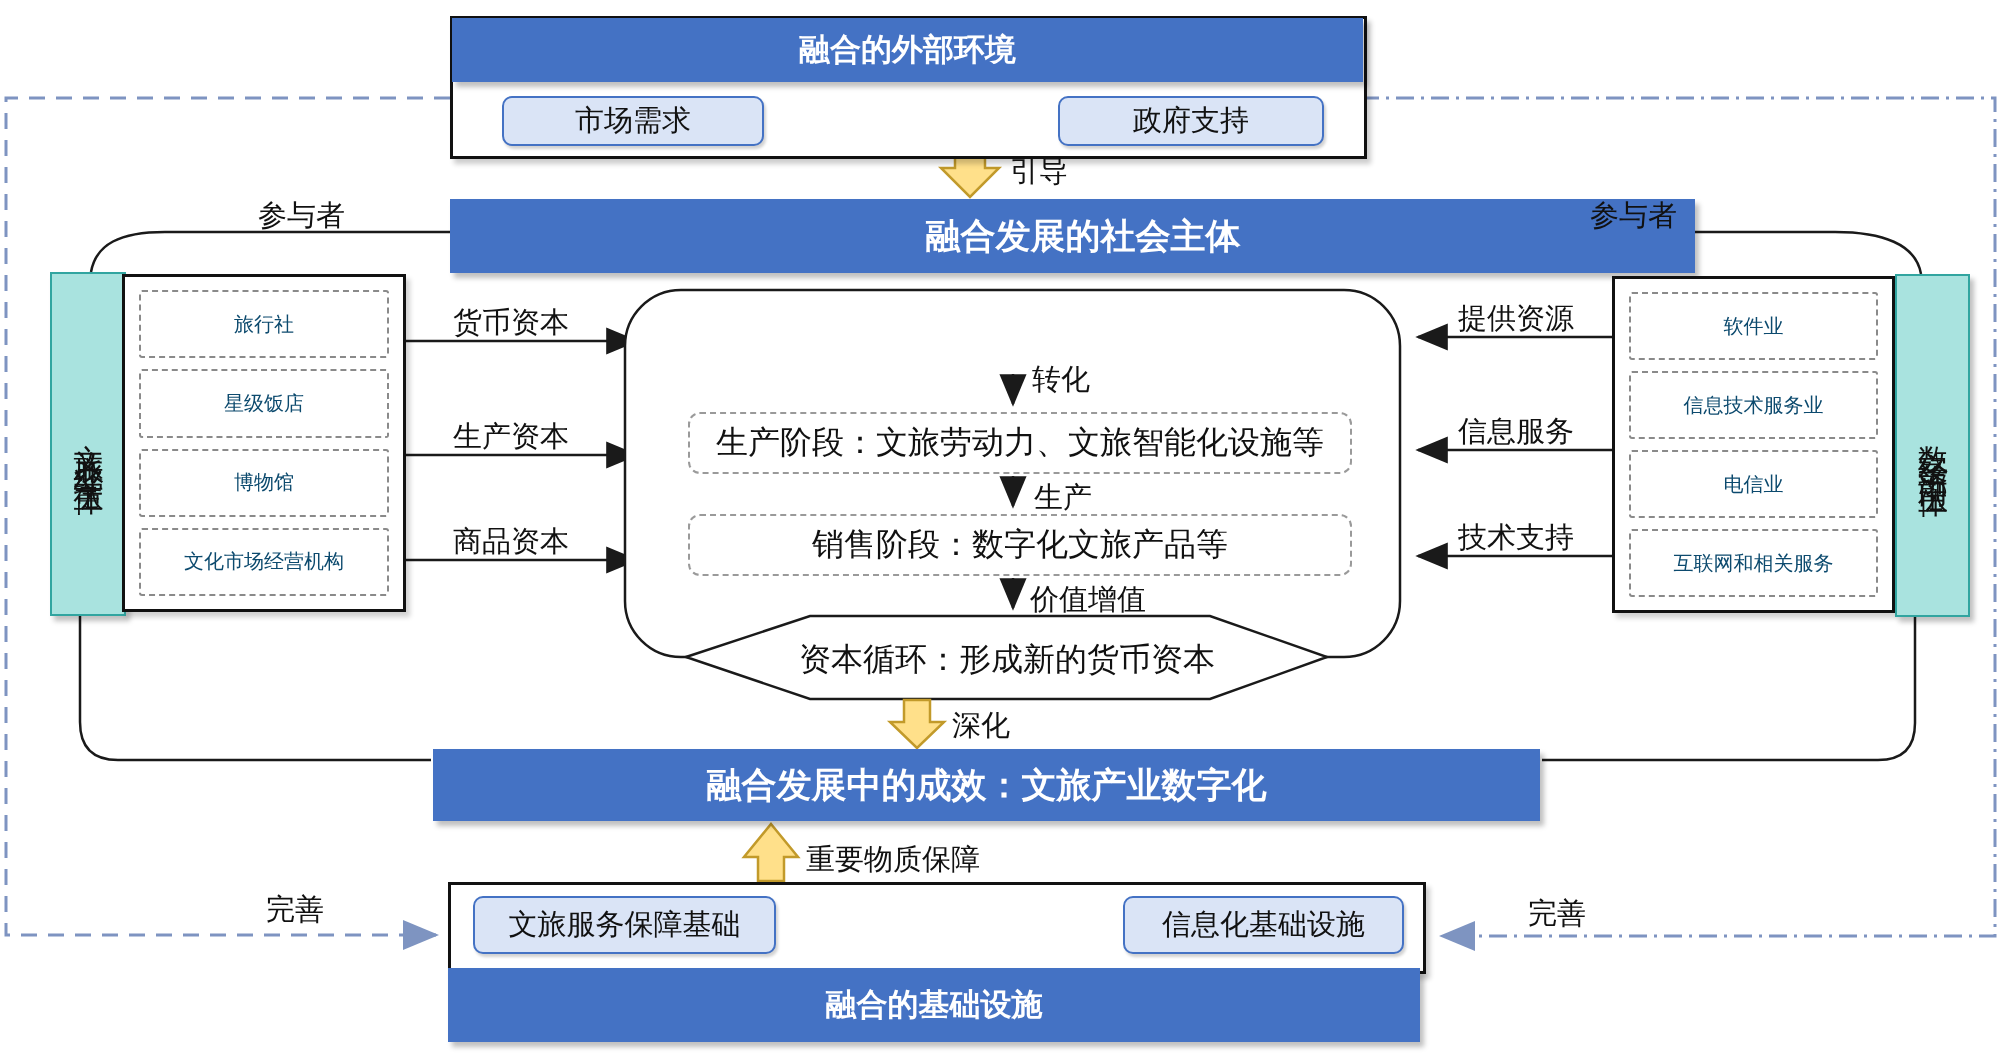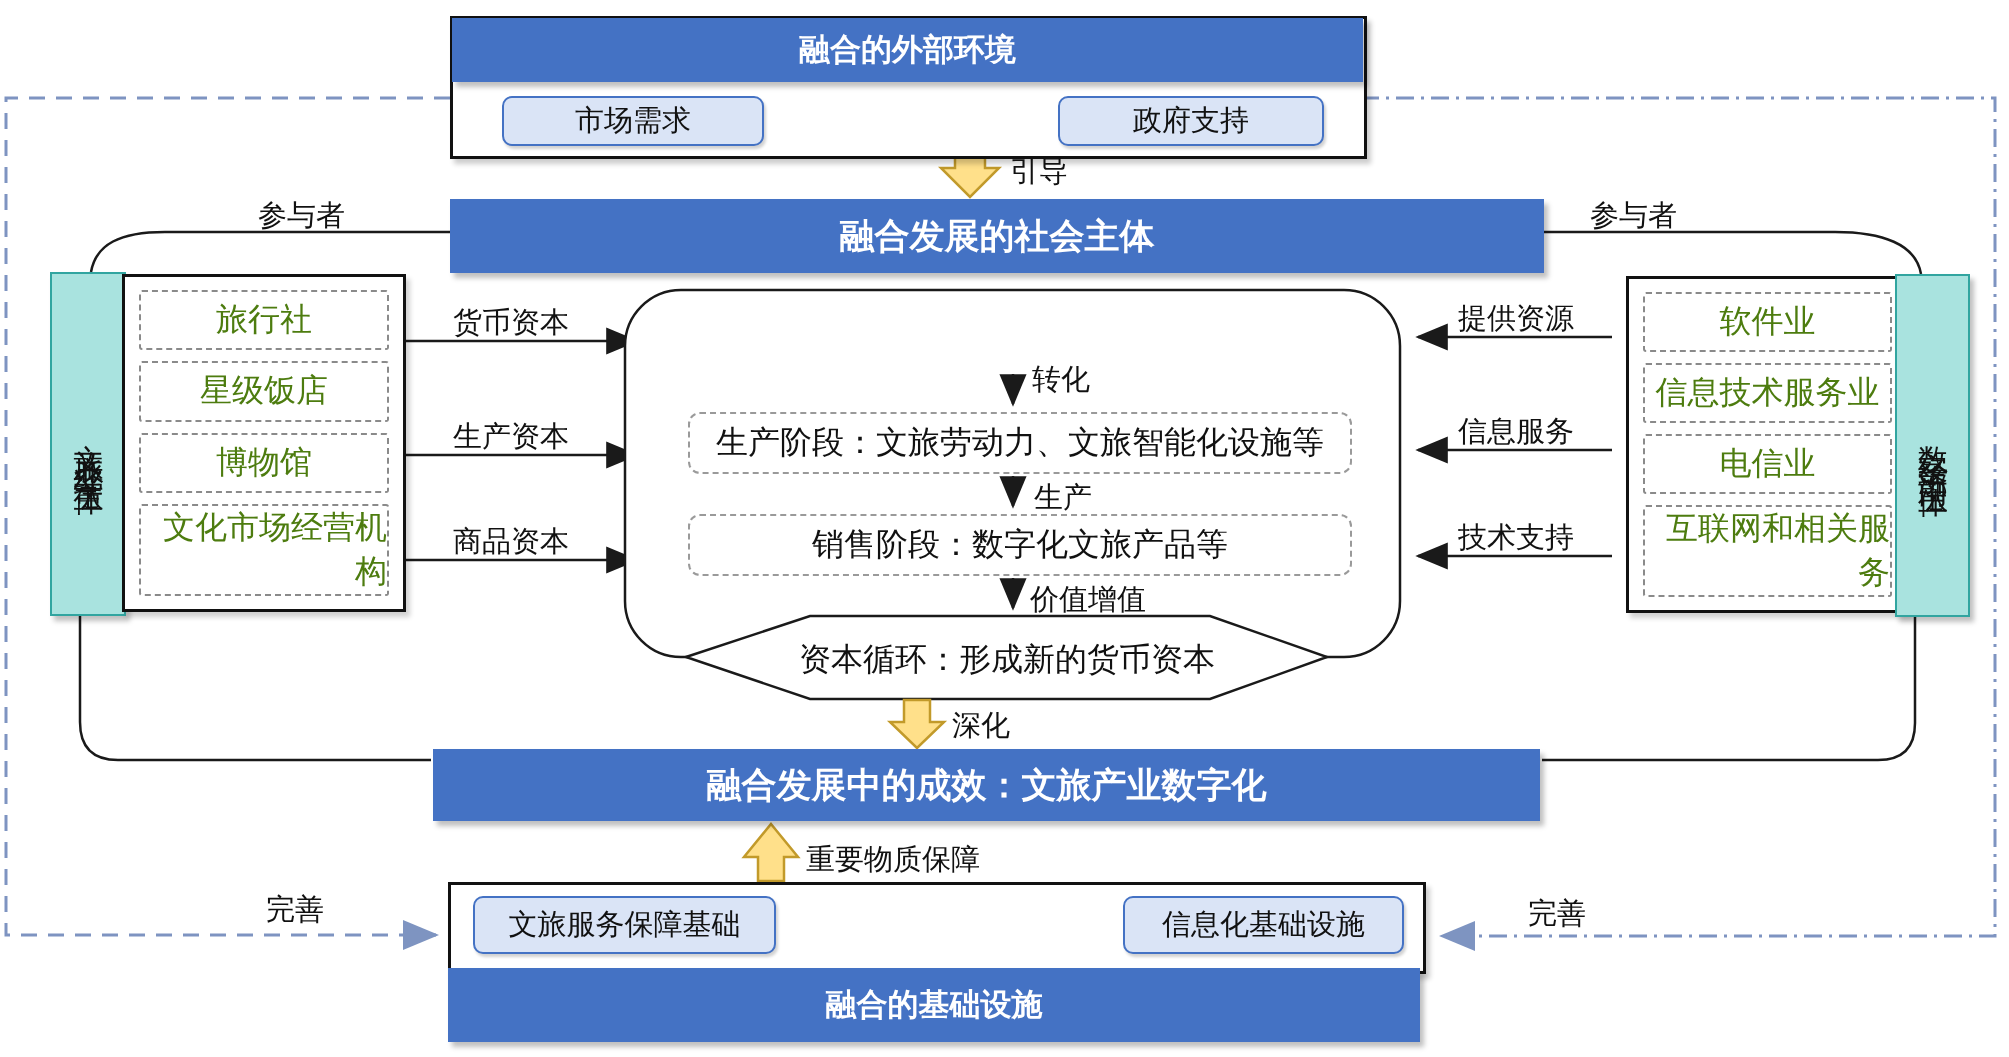--- a/index.html
+++ b/index.html
@@ -11,21 +11,21 @@
   .whitebox{background:#fff;border:3px solid #111;box-shadow:4px 5px 5px rgba(0,0,0,0.2);}
   .litebox{background:#DAE4F6;border:2.5px solid #4472C4;border-radius:10px;
            display:flex;align-items:center;justify-content:center;font-size:29px;color:#111;
            box-shadow:2px 3px 3px rgba(0,0,0,0.18);}
   .teal{background:#A9E3DF;border:2.5px solid #31A5A0;box-shadow:4px 5px 5px rgba(0,0,0,0.25);
         display:flex;align-items:center;justify-content:center;}
   .teal .vtext{writing-mode:vertical-lr;text-orientation:upright;font-size:30px;letter-spacing:6px;color:#111;}
   .panel{background:#fff;border:3px solid #111;display:flex;flex-direction:column;
          gap:11px;padding:13px 14px;box-sizing:border-box;box-shadow:4px 5px 5px rgba(0,0,0,0.18);}
   .ditem{flex:1;border:2.5px dashed #8a8a8a;border-radius:3px;display:flex;align-items:center;
-         justify-content:center;font-size:32px;color:#4d7c0f;background:#fff;text-align:right;}
+         justify-content:center;font-size:20px;color:#0c4a6e;background:#fff;text-align:right;}
   .dstage{border:2.5px dashed #9a9a9a;border-radius:12px;display:flex;align-items:center;
           justify-content:center;font-size:32px;color:#111;background:#fff;box-sizing:border-box;}
   .klabel{font-family:"DejaVu Serif", serif;font-size:29px;color:#111;white-space:nowrap;}
   .hexlabel{font-size:32px;color:#111;text-align:center;}
   .bartext-sm{font-size:31px;}
   .bartext-lg{font-size:35px;}
 </style>
 </head>
 <body>
 
@@ -79,38 +79,38 @@
     <div class="abs litebox" style="left:49px;top:77px;width:258px;height:46px;">
       <span>市场需求</span>
     </div>
     <div class="abs litebox" style="left:605px;top:77px;width:262px;height:46px;">
       <span>政府支持</span>
     </div>
   </div>
 
   <div class="abs klabel" style="left:1010px;top:152px;">引导</div>
 
-  <div class="abs bar bartext-lg" style="left:450px;top:199px;width:1094px;height:74px;">
+  <div class="abs bar bartext-lg" style="left:450px;top:199px;width:1224px;height:74px;padding-left:21px;">
     <span>融合发展的社会主体</span>
   </div>
 
   <div class="abs klabel" style="left:258px;top:196px;">参与者</div>
   <div class="abs klabel" style="left:1590px;top:196px;">参与者</div>
 
   <div class="abs teal" style="left:50px;top:272px;width:72px;height:340px;">
     <span class="vtext">文旅产业经营主体</span>
   </div>
   <div class="abs panel" style="left:122px;top:274px;width:284px;height:338px;">
     <div class="ditem">旅行社</div>
     <div class="ditem">星级饭店</div>
     <div class="ditem">博物馆</div>
     <div class="ditem">文化市场经营机构</div>
   </div>
 
-  <div class="abs panel" style="left:1612px;top:276px;width:283px;height:337px;margin-left:14px;">
+  <div class="abs panel" style="left:1612px;top:276px;width:283px;height:337px;">
     <div class="ditem">软件业</div>
     <div class="ditem">信息技术服务业</div>
     <div class="ditem">电信业</div>
     <div class="ditem">互联网和相关服务</div>
   </div>
   <div class="abs teal" style="left:1895px;top:274px;width:71px;height:339px;">
     <span class="vtext">数字经济部门主体</span>
   </div>
 
   <div class="abs klabel" style="left:428px;top:303px;width:166px;text-align:center;">货币资本</div>

